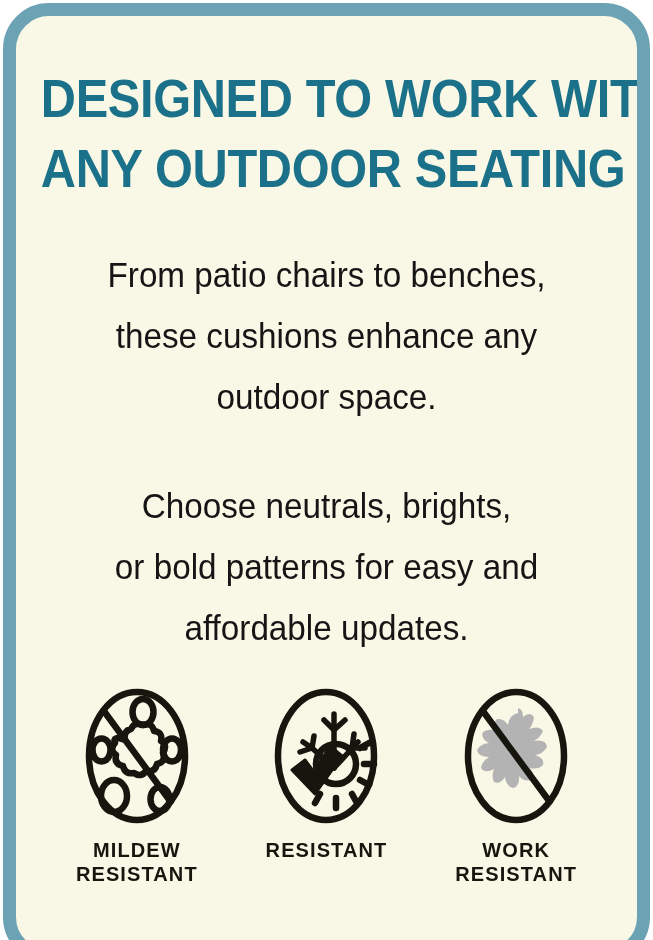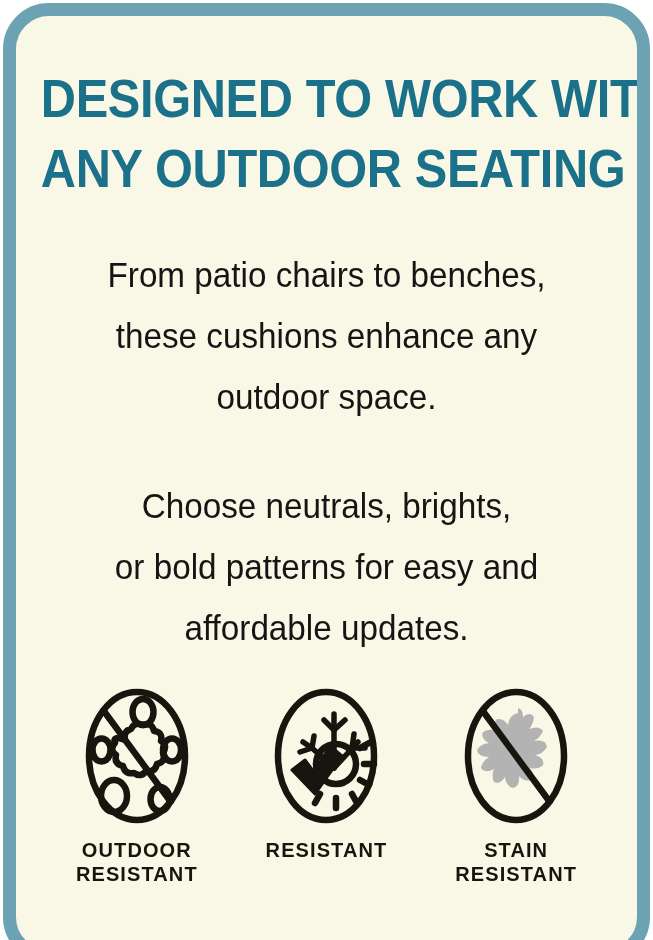--- a/index.html
+++ b/index.html
@@ -159,21 +159,21 @@
                      q-9 2 -11 -7 q-9 -2 -7 -11 q-7 -5 -1 -12 q-3 -8 10 -3 Z"></path>
 
             <ellipse cx="60" cy="26" rx="10.5" ry="13"></ellipse>
             <ellipse cx="18.5" cy="64" rx="9" ry="11.5"></ellipse>
             <ellipse cx="89" cy="64" rx="9" ry="11.5"></ellipse>
             <ellipse cx="31" cy="110" rx="13" ry="16"></ellipse>
             <ellipse cx="77" cy="113" rx="9.5" ry="12"></ellipse>
           </g>
         </svg>
         <div class="badge-label">
-          <span class="lbl-ln">OUTDOOR</span>
+          <span class="lbl-ln">MILDEW</span>
           <span class="lbl-ln">RESISTANT</span>
         </div>
       </div>
 
       <div class="badge">
         <svg class="badge-icon" viewBox="0 0 108 140">
           <g fill="none" stroke="#16160f" stroke-width="6.5" stroke-linecap="round" stroke-linejoin="round">
             <ellipse cx="54" cy="70" rx="48" ry="64"></ellipse>
 
             <circle cx="64" cy="78" r="20"></circle>
@@ -215,20 +215,20 @@
                    q-7 -2 -8 -11 q-5 8 -11 5 q-3 -6 0 -13
                    q-9 5 -13 -1 q1 -7 8 -11 q-11 0 -12 -7
                    q3 -6 12 -7 q-9 -5 -6 -11 q6 -4 14 -1
                    q-5 -8 0 -12 q7 -1 11 6 q1 -10 10 -12 Z" fill="#b3b3b3"></path>
           <g fill="none" stroke="#16160f" stroke-width="6.5" stroke-linecap="round" stroke-linejoin="round">
             <ellipse cx="54" cy="70" rx="48" ry="64"></ellipse>
             <line x1="20.5" y1="24.5" x2="87.5" y2="115.5"></line>
           </g>
         </svg>
         <div class="badge-label">
-          <span class="lbl-ln">STAIN</span>
+          <span class="lbl-ln">WORK</span>
           <span class="lbl-ln">RESISTANT</span>
         </div>
       </div>
 
     </div>
   </div>
 </div>
 
 </body></html>

